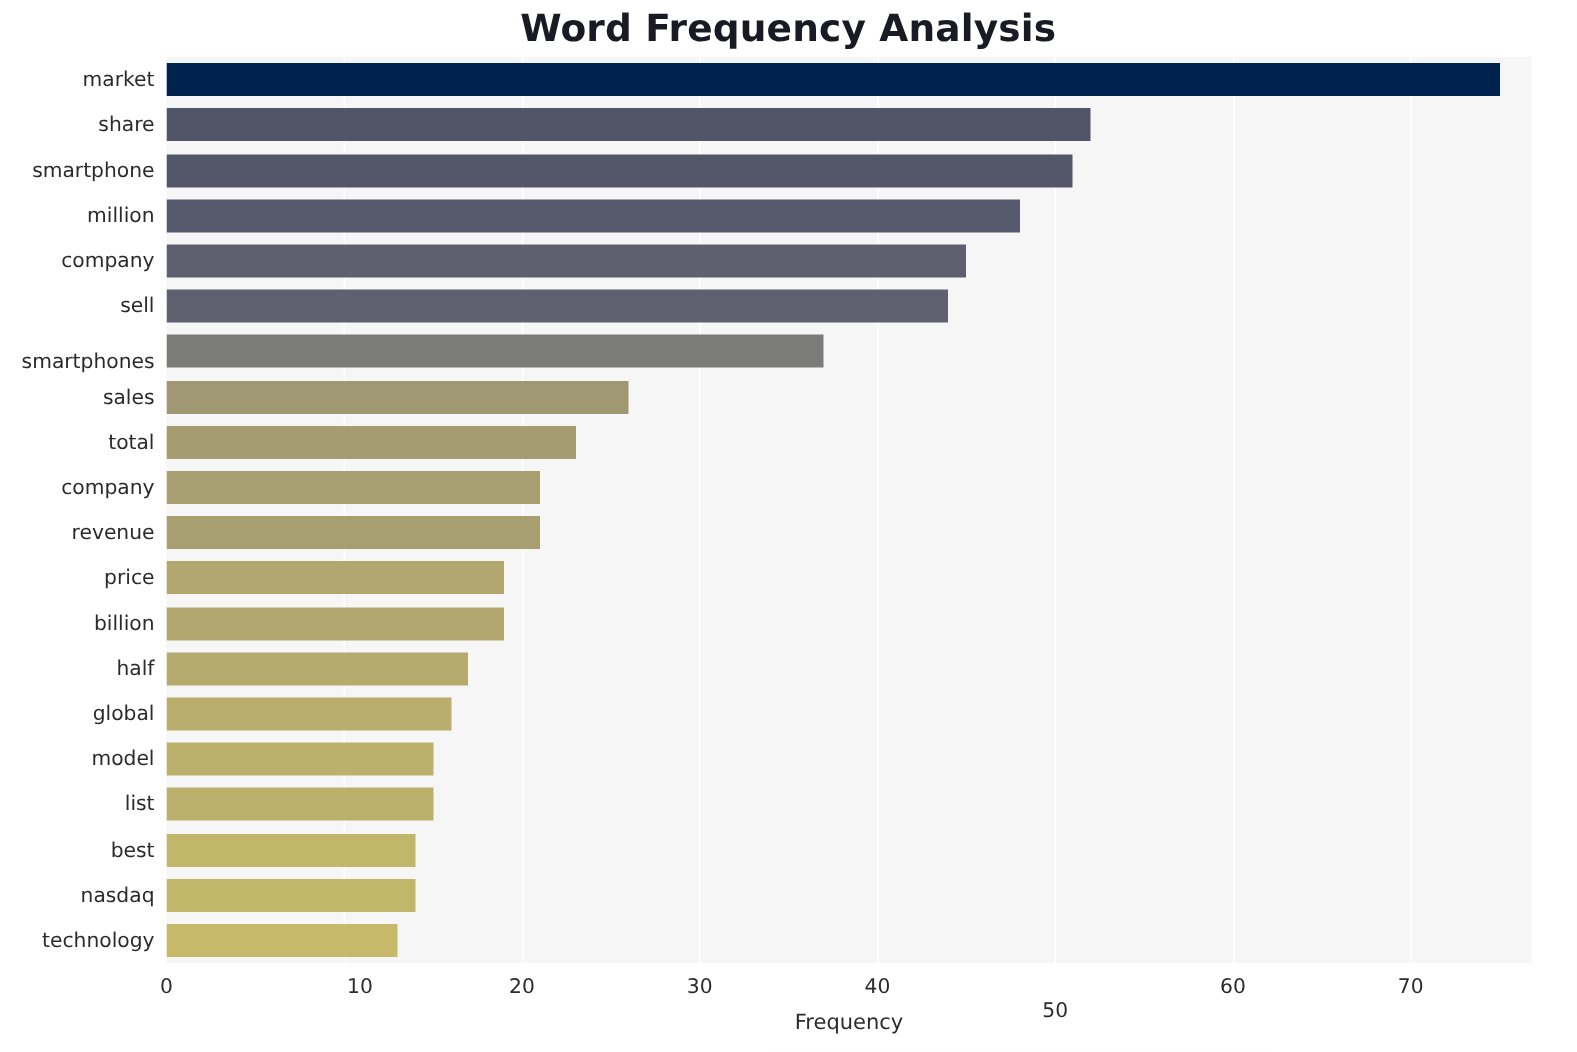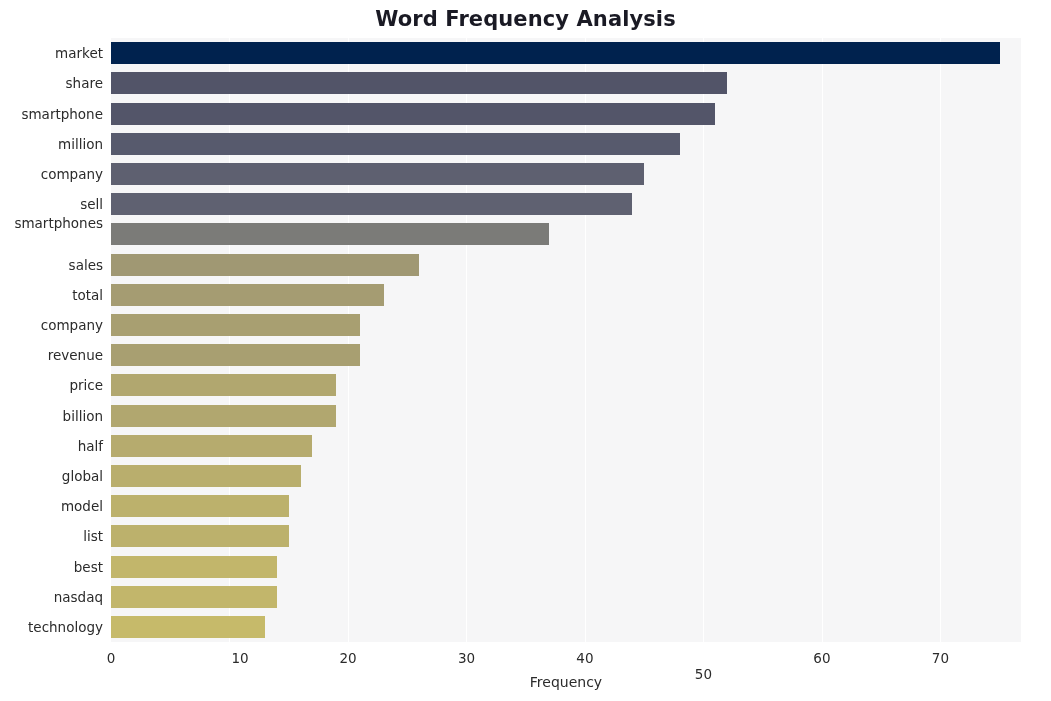--- a/index.html
+++ b/index.html
@@ -25,21 +25,21 @@
     background: #ffffff;
   }
 
   
   #chart-title {
     position: absolute;
     left: 0;
     top: 5px;
     width: 1051px;
     text-align: center;
-    font-size: 21px;
+    font-size: 25px;
     font-weight: bold;
     color: #1a1a24;
     letter-spacing: 0.1px;
     line-height: 28px;
     white-space: nowrap;
   }
 
   
   #plot-area {
     position: absolute;
@@ -161,21 +161,21 @@
       </div>
   </div>
 
   <div id="y-axis">
       <div class="y-tick-label" style="top: 7.1px;">market</div>
       <div class="y-tick-label" style="top: 37.3px;">share</div>
       <div class="y-tick-label" style="top: 67.5px;">smartphone</div>
       <div class="y-tick-label" style="top: 97.7px;">million</div>
       <div class="y-tick-label" style="top: 127.9px;">company</div>
       <div class="y-tick-label" style="top: 158.1px;">sell</div>
-      <div class="y-tick-label" style="top: 177px;">smartphones</div>
+      <div class="y-tick-label" style="top: 195px;">smartphones</div>
       <div class="y-tick-label" style="top: 218.5px;">sales</div>
       <div class="y-tick-label" style="top: 248.7px;">total</div>
       <div class="y-tick-label" style="top: 278.9px;">company</div>
       <div class="y-tick-label" style="top: 309.1px;">revenue</div>
       <div class="y-tick-label" style="top: 339.3px;">price</div>
       <div class="y-tick-label" style="top: 369.5px; padding-left: 18px;">billion</div>
       <div class="y-tick-label" style="top: 399.7px;">half</div>
       <div class="y-tick-label" style="top: 429.9px; padding-left: 45px;">global</div>
       <div class="y-tick-label" style="top: 460.1px;">model</div>
       <div class="y-tick-label" style="top: 490.3px;">list</div>

